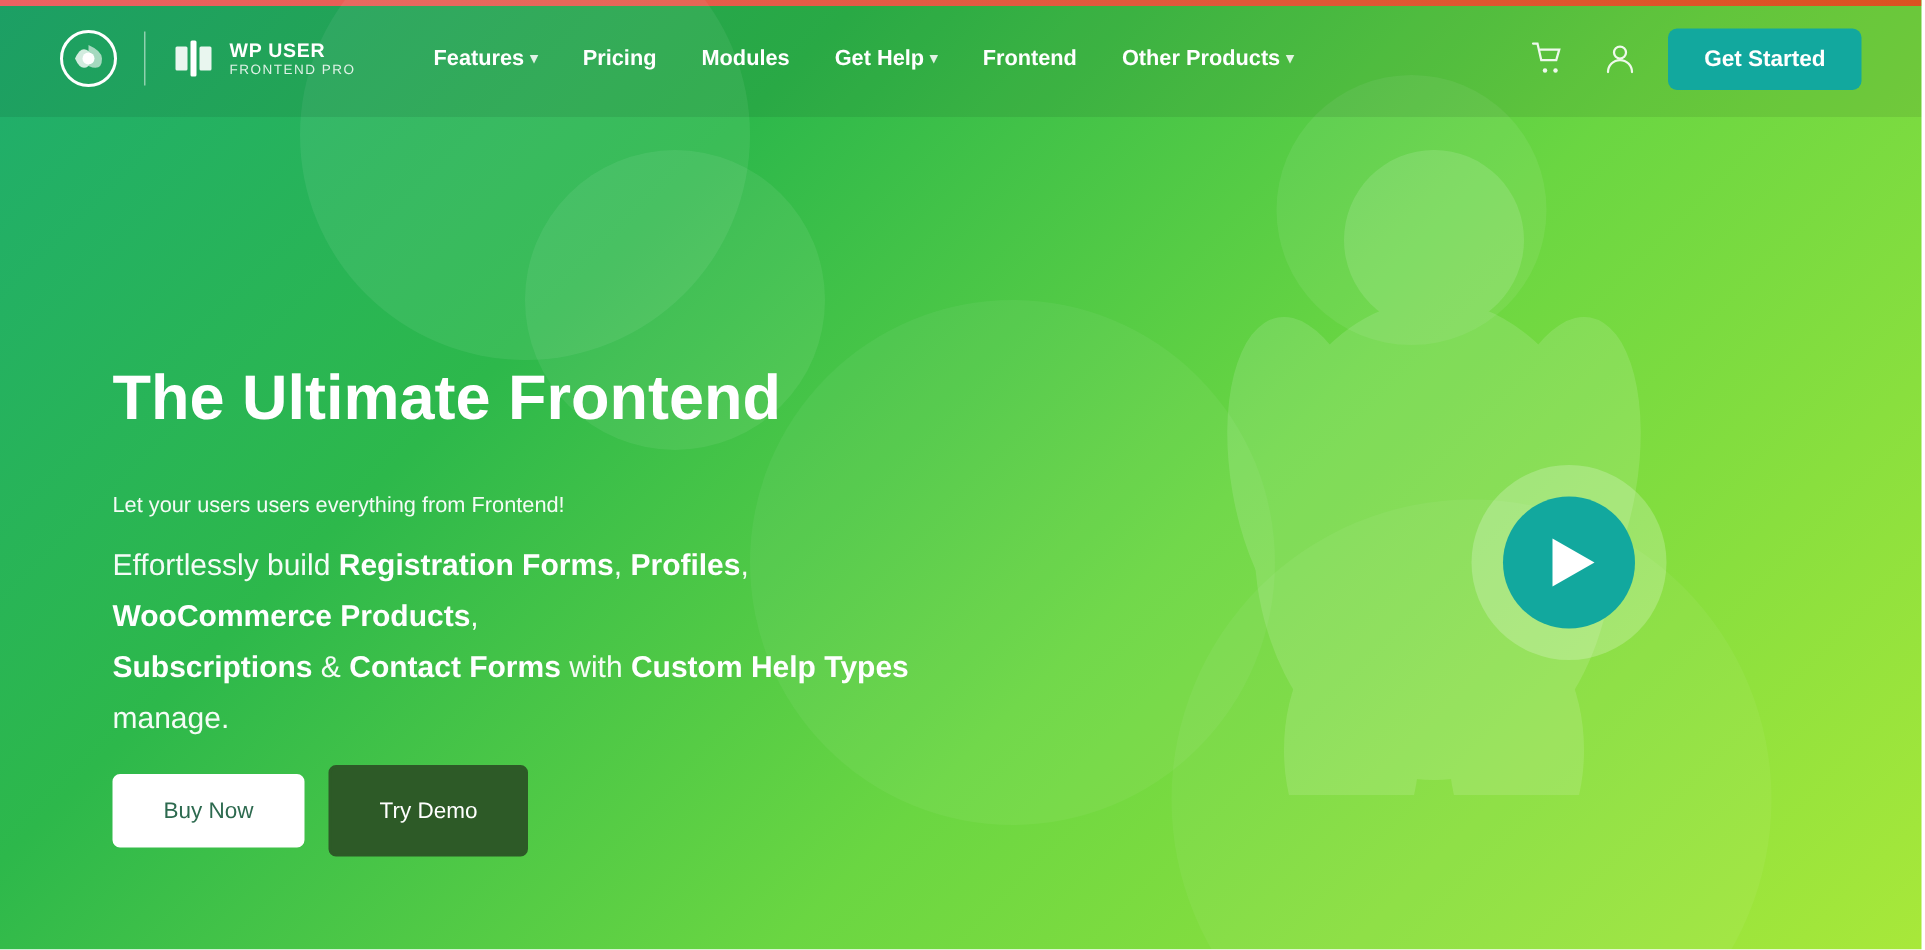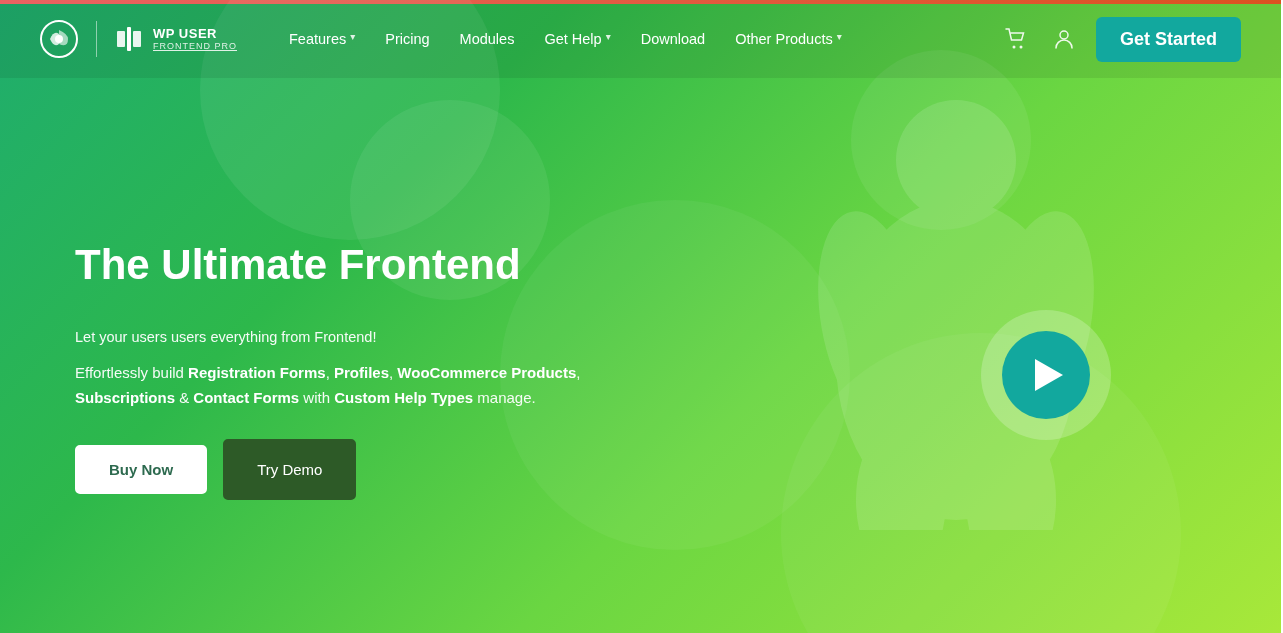--- a/index.html
+++ b/index.html
@@ -42,38 +42,39 @@
       font-weight: 800;
       color: white;
       letter-spacing: 0.5px;
       line-height: 1.1;
     }
     .logo-sub {
       font-size: 9px;
       color: rgba(255,255,255,0.85);
       letter-spacing: 1px;
       text-transform: uppercase;
-      text-decoration: underline;
     }
     .nav-links {
       display: flex;
       align-items: center;
       gap: 6px;
       flex: 1;
     }
     .nav-link {
       color: white;
       text-decoration: none;
       font-size: 14.5px;
       padding: 8px 12px;
       border-radius: 4px;
       cursor: pointer;
       display: flex;
+      align-items: center;
       gap: 4px;
       white-space: nowrap;
+      font-weight: bold;
     }
     .chevron-icon {
       font-size: 10px;
       opacity: 0.85;
     }
     .nav-actions {
       display: flex;
       align-items: center;
       gap: 16px;
     }
@@ -87,21 +88,21 @@
       color: white;
       font-size: 20px;
       opacity: 0.9;
     }
     .get-started-btn {
       background: #12a89e;
       color: white;
       border: none;
       padding: 12px 24px;
       border-radius: 6px;
-      font-size: 18px;
+      font-size: 15px;
       font-weight: 600;
       cursor: pointer;
       white-space: nowrap;
     }
 
     
     .hero {
       position: relative;
       width: 1281px;
       height: 633px;
@@ -151,42 +152,42 @@
       line-height: 1.2;
       margin-bottom: 36px;
     }
     .hero-subtitle {
       font-size: 14.5px;
       color: rgba(255,255,255,0.95);
       margin-bottom: 10px;
       line-height: 1.6;
     }
     .hero-desc {
-      font-size: 15px;
+      font-size: 20px;
       color: rgba(255,255,255,0.95);
       line-height: 1.7;
-      margin-bottom: 28px;
+      margin-bottom: 14px;
     }
     .hero-desc strong {
       font-weight: 700;
       color: white;
     }
     .hero-buttons {
       display: flex;
       gap: 16px;
       align-items: center;
     }
     .btn-buy-now {
       background: white;
       color: #2d6a4f;
       border: 2px solid white;
       padding: 14px 32px;
       border-radius: 5px;
       font-size: 15px;
-      font-weight: 700;
+      font-weight: 400;
       cursor: pointer;
     }
     .btn-try-demo {
       background: #2d5a27;
       color: white;
       border: 2px solid #2d5a27;
       padding: 20px 32px;
       border-radius: 5px;
       font-size: 15px;
       font-weight: 500;
@@ -290,21 +291,21 @@
         <span>Pricing</span>
       </a>
       <a class="nav-link">
         <span>Modules</span>
       </a>
       <a class="nav-link">
         <span>Get Help</span>
         <span class="chevron-icon">▾</span>
       </a>
       <a class="nav-link">
-        <span>Download</span>
+        <span>Frontend</span>
       </a>
       <a class="nav-link">
         <span>Other Products</span>
         <span class="chevron-icon">▾</span>
       </a>
     </div>
 
     <div class="nav-actions">
       <div class="nav-icon-btn">
         <svg width="22" height="22" viewBox="0 0 22 22" fill="white">

